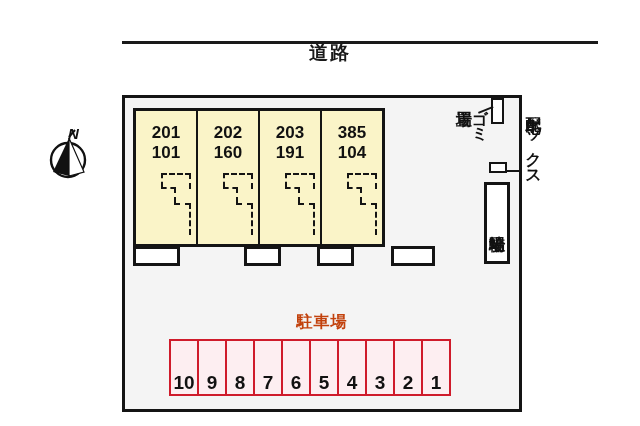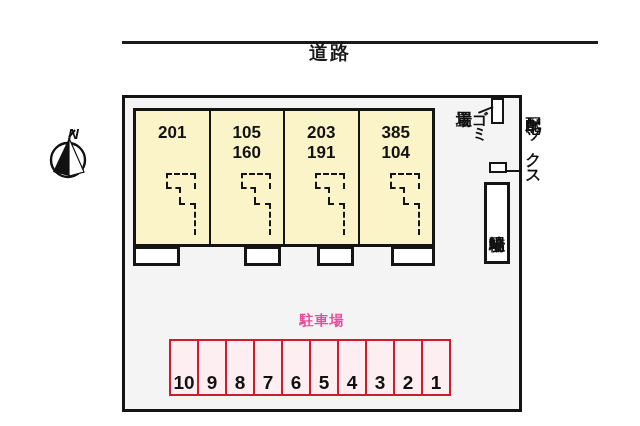--- a/index.html
+++ b/index.html
@@ -69,21 +69,21 @@
     background: #f4f4f4;
     border: 3px solid #141414;
     box-sizing: border-box;
   }
 
   
   .building {
     position: absolute;
     left: 133px;
     top: 108px;
-    width: 302px;
+    width: 252px;
     height: 139px;
     border: 3px solid #141414;
     box-sizing: border-box;
     background: #ffffff;
     display: flex;
   }
   .unit {
     position: relative;
     flex: 1 1 0;
     background: #faf4c8;
@@ -226,23 +226,23 @@
     transform-origin: 0 0;
   }
 
   
   .parking-title {
     position: absolute;
     left: 242px;
     top: 312px;
     width: 160px;
     text-align: center;
-    font-size: 14px;
-    font-weight: bold;
-    color: #ec4899;
+    font-size: 16px;
+    font-weight: bold;
+    color: #c2410c;
     letter-spacing: 1px;
   }
   .stalls {
     position: absolute;
     left: 169px;
     top: 339px;
     width: 282px;
     height: 57px;
     display: flex;
     border: 2px solid #cf1b2b;
@@ -287,35 +287,36 @@
     </svg>
   </div>
 
   <div class="site"></div>
 
   <div class="building">
 
     <div class="unit">
       <div class="unit-label">
         <span>201</span>
+        <span class="l2">101</span>
       </div>
       <div class="stair">
         <div class="seg top-h"></div>
           <div class="seg left-v"></div>
           <div class="seg mid-h"></div>
         <div class="seg right-v"></div>
           <div class="seg inner-v"></div>
           <div class="seg mid-h2"></div>
         <div class="seg long-v"></div>
       </div>
     </div>
 
     <div class="unit">
       <div class="unit-label">
-        <span>105</span>
+        <span>202</span>
         <span class="l2">160</span>
       </div>
       <div class="stair">
         <div class="seg top-h"></div>
           <div class="seg left-v"></div>
           <div class="seg mid-h"></div>
         <div class="seg right-v"></div>
           <div class="seg inner-v"></div>
           <div class="seg mid-h2"></div>
         <div class="seg long-v"></div>

